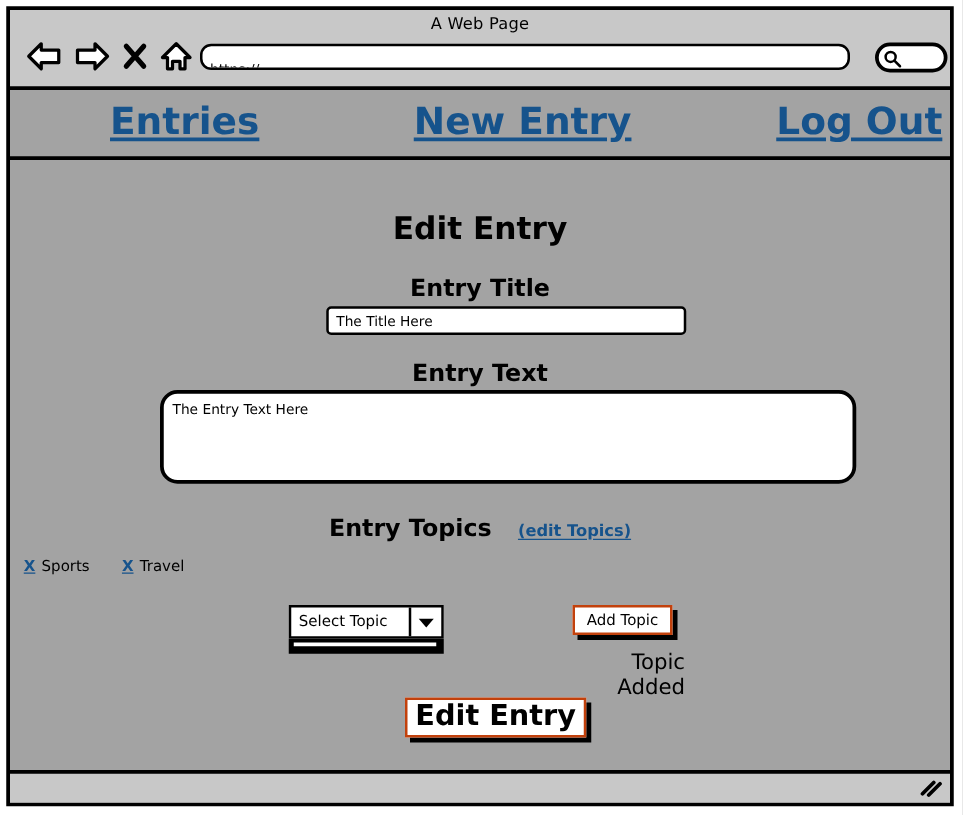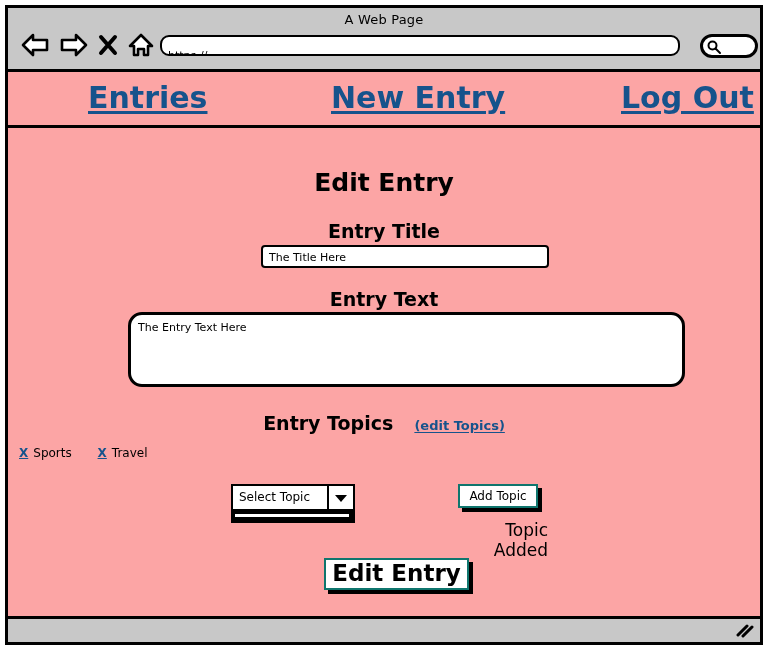--- a/index.html
+++ b/index.html
@@ -89,21 +89,21 @@
   .search-box .mag {
     position: absolute;
     left: 3px;
     top: 2px;
   }
 
   
   .page {
     position: relative;
     height: 544px;
-    background: #fca5a5;
+    background: #a3a3a3;
     box-sizing: border-box;
   }
 
   
   .topnav {
     position: relative;
     height: 56px;
     border-bottom: 3px solid #000;
     box-sizing: border-box;
   }
@@ -273,21 +273,21 @@
     top: 3px;
     width: 114px;
     height: 3px;
     background: #ffffff;
   }
 
   
   .btn {
     position: absolute;
     background: #ffffff;
-    border: 2px solid #0f766e;
+    border: 2px solid #c2410c;
     box-sizing: border-box;
     text-align: center;
     color: #000;
     cursor: pointer;
     box-shadow: 4px 4px 0 #000;
     white-space: nowrap;
   }
   .btn-add-topic {
     top: 412px;
     left: 450px;

